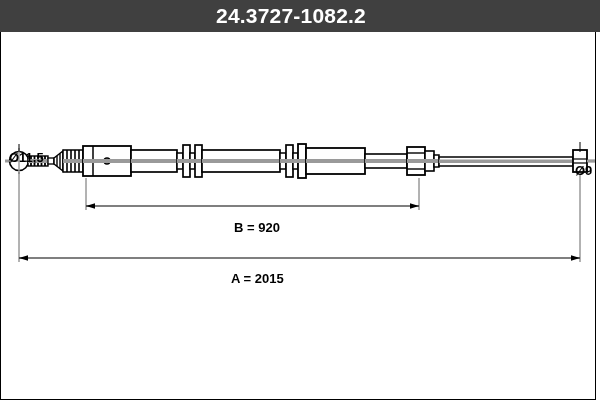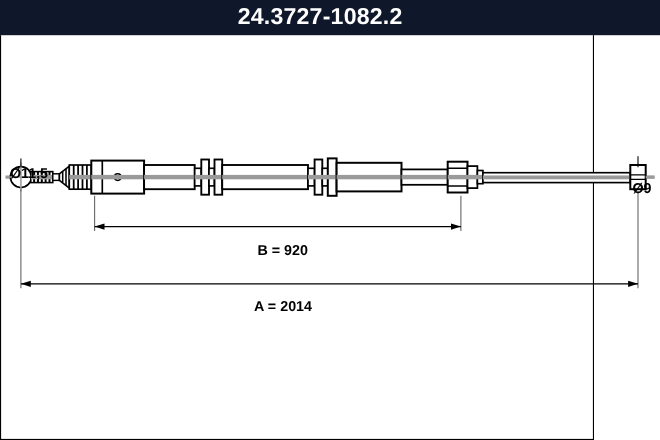--- a/index.html
+++ b/index.html
@@ -19,41 +19,41 @@
     overflow: hidden;
     box-sizing: border-box;
   }
   
   #header-banner {
     position: absolute;
     left: 0;
     top: 0;
     width: 600px;
     height: 32px;
-    background: #0f172a;
+    background: #404040;
     display: flex;
     align-items: center;
     justify-content: center;
     box-sizing: border-box;
   }
   #header-banner .htext {
     color: #ffffff;
     font-weight: bold;
     font-size: 21px;
     letter-spacing: 0.2px;
     white-space: pre;
     line-height: 32px;
   }
   #part-number { margin-right: 18px; }
   
   #drawing-frame {
     position: absolute;
     left: 0;
     top: 32px;
-    width: 540px;
+    width: 596px;
     height: 368px;
     border-left: 1px solid #000;
     border-right: 1px solid #000;
     border-bottom: 1px solid #000;
     box-sizing: border-box;
   }
   #svg-root {
     position: absolute;
     left: 0;
     top: 0;
@@ -208,16 +208,16 @@
       </g>
 
     </svg>
 
     <span class="dim-label" id="label-diam-left">Ø11,5</span>
 
     <span class="dim-label" id="label-diam-right">Ø9</span>
 
     <span class="dim-label" id="label-dim-b">B = 920</span>
 
-    <span class="dim-label" id="label-dim-a">A = 2014</span>
+    <span class="dim-label" id="label-dim-a">A = 2015</span>
 
   </div>
 </div>
 
 </body></html>

